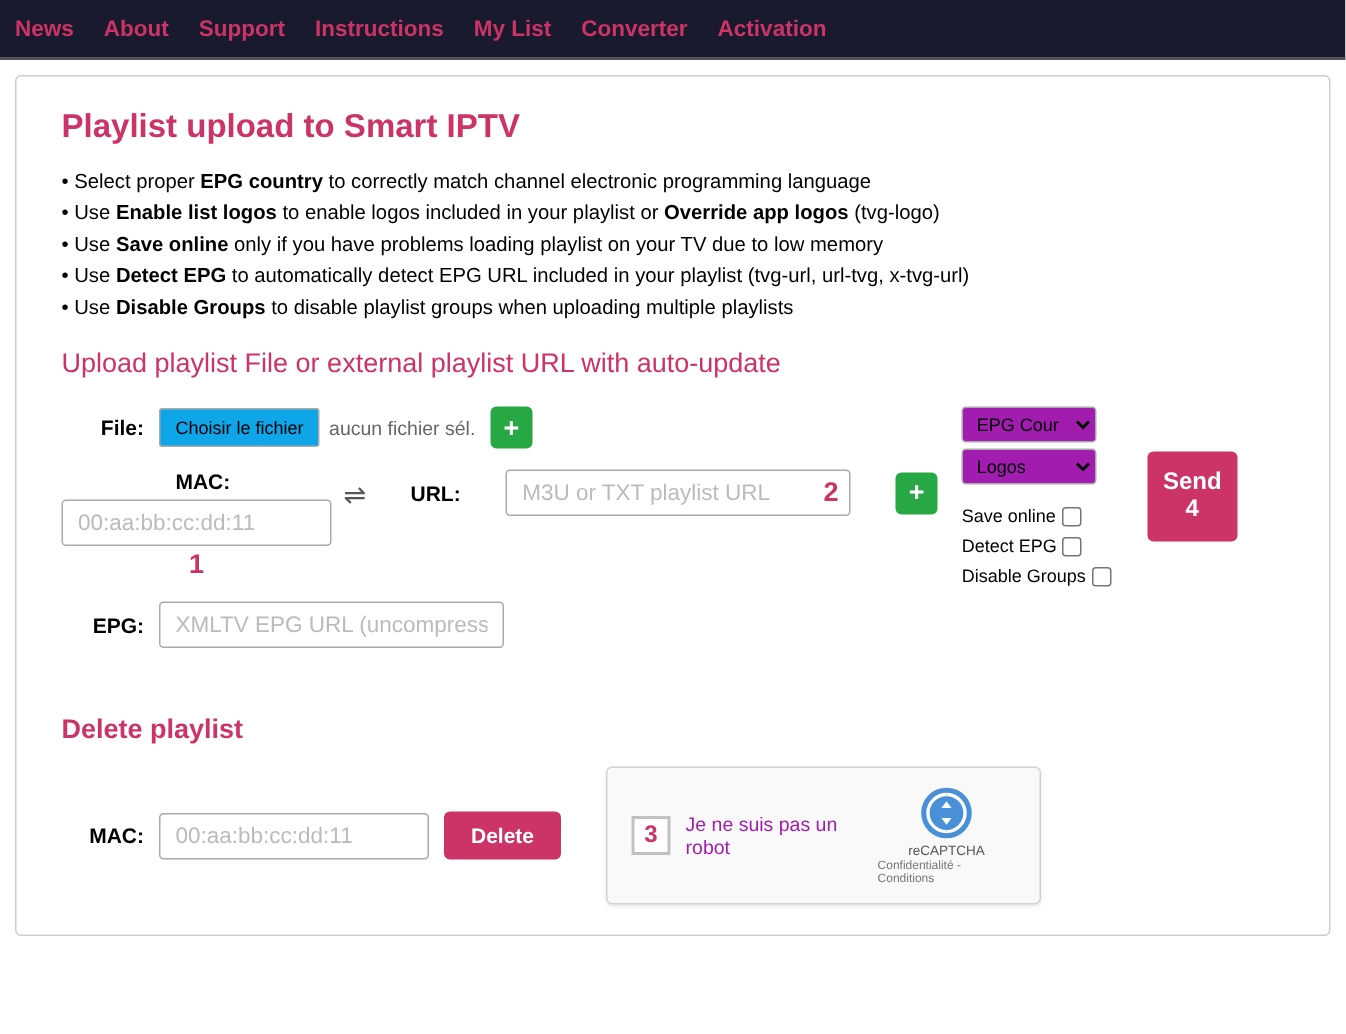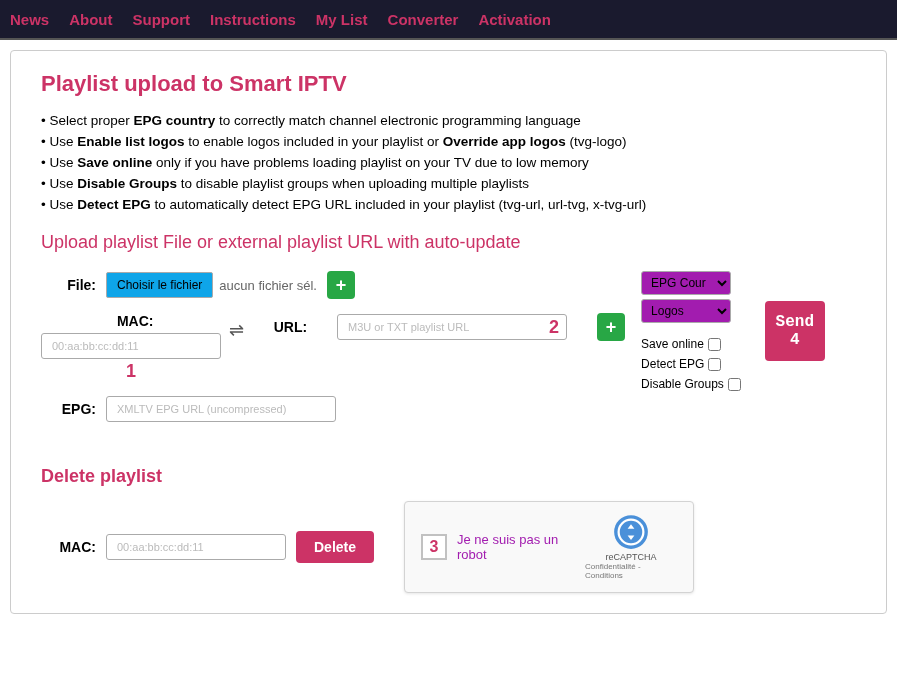--- a/index.html
+++ b/index.html
@@ -91,21 +91,21 @@
     .file-placeholder {
       font-size: 13px;
       color: #666;
       margin-left: 6px;
     }
 
     input[type="text"] {
       border: 1px solid #aaa;
       border-radius: 3px;
       padding: 6px 10px;
-      font-size: 11px;
+      font-size: 15px;
       color: #333;
       outline: none;
     }
     input[type="text"]::placeholder {
       color: #bbb;
     }
 
     .mac-input { width: 180px; }
     .url-input { width: 230px; }
     .epg-input { width: 230px; }
@@ -171,21 +171,20 @@
       font-size: 16px;
       font-weight: bold;
       width: 60px;
       height: 60px;
       cursor: pointer;
       margin-left: 14px;
       display: flex;
       align-items: center;
       justify-content: center;
       flex-direction: column;
-      font-family: Liberation Mono, monospace;
     }
 
     
     .num-label {
       color: #cc3366;
       font-size: 18px;
       font-weight: bold;
       display: block;
       text-align: center;
       margin-top: 2px;
@@ -313,22 +312,22 @@
 
 <div class="main-content">
 
   <h1 class="page-title">Playlist upload to Smart IPTV</h1>
 
   <ul class="bullet-list">
 
   <li>Select proper <strong>EPG country</strong> to correctly match channel electronic programming language</li>
       <li>Use <strong>Enable list logos</strong> to enable logos included in your playlist or <strong>Override app logos</strong> (tvg-logo)</li>
       <li>Use <strong>Save online</strong> only if you have problems loading playlist on your TV due to low memory</li>
+      <li>Use <strong>Detect EPG</strong> to automatically detect EPG URL included in your playlist (tvg-url, url-tvg, x-tvg-url)</li>
       <li>Use <strong>Disable Groups</strong> to disable playlist groups when uploading multiple playlists</li>
-      <li>Use <strong>Detect EPG</strong> to automatically detect EPG URL included in your playlist (tvg-url, url-tvg, x-tvg-url)</li>
     </ul>
 
   <div class="upload-section">
     <h2 class="section-title">Upload playlist File or external playlist URL with auto-update</h2>
 
     <div class="upload-form-area">
       <div class="form-rows-block">
 
         <div class="form-row">
           <span class="form-label">File:</span>

